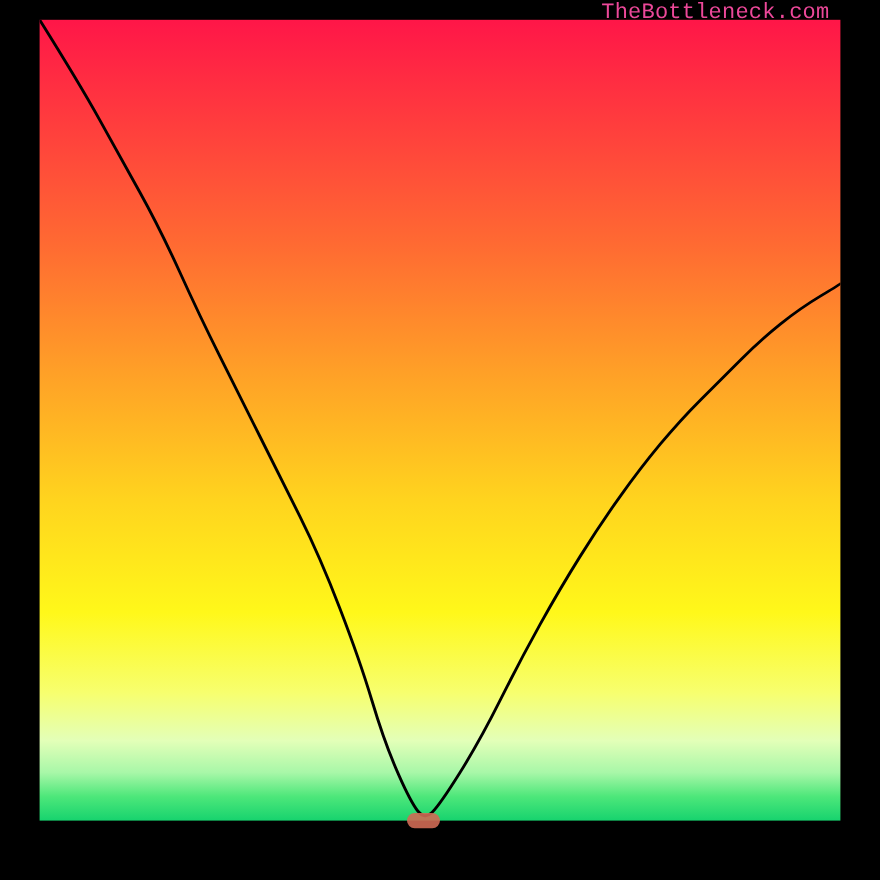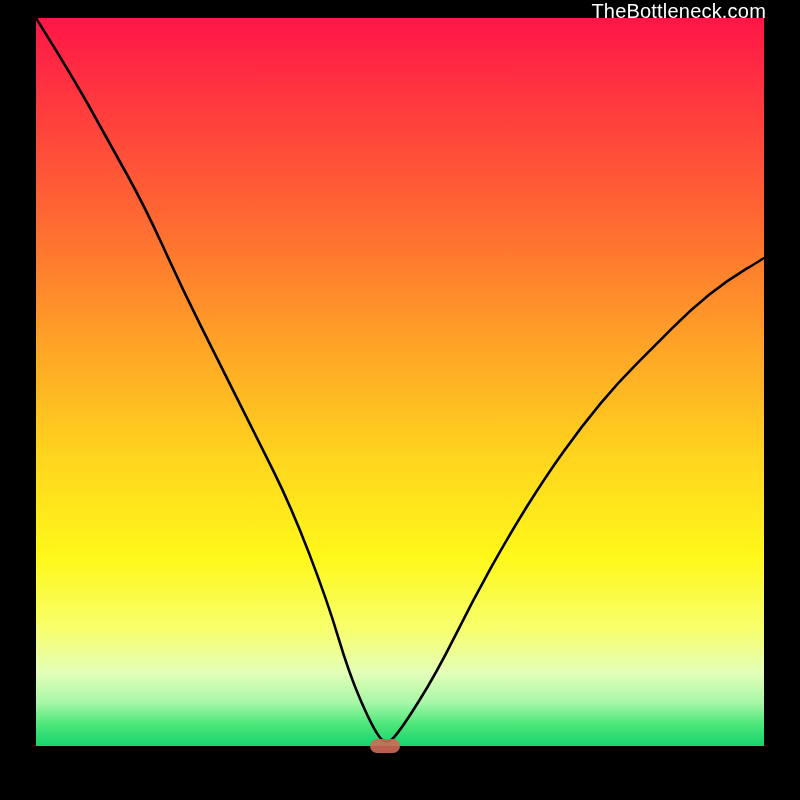--- a/index.html
+++ b/index.html
@@ -43,23 +43,23 @@
   }
   .curve-svg {
     position: absolute;
     left: 0; top: 0;
     width: 100%;
     height: 100%;
   }
   .watermark {
     position: absolute;
     top: 0;
-    right: 34px;
-    color: #ffffff;
-    font-family: Liberation Sans, sans-serif;
+    right: 46px;
+    color: #ec4899;
+    font-family: Liberation Mono, monospace;
     font-size: 20px;
     letter-spacing: 0.2px;
   }
   .marker {
     position: absolute;
     width: 30px;
     height: 14px;
     border-radius: 8px;
     background: #cf6a54;
     opacity: 0.9;

